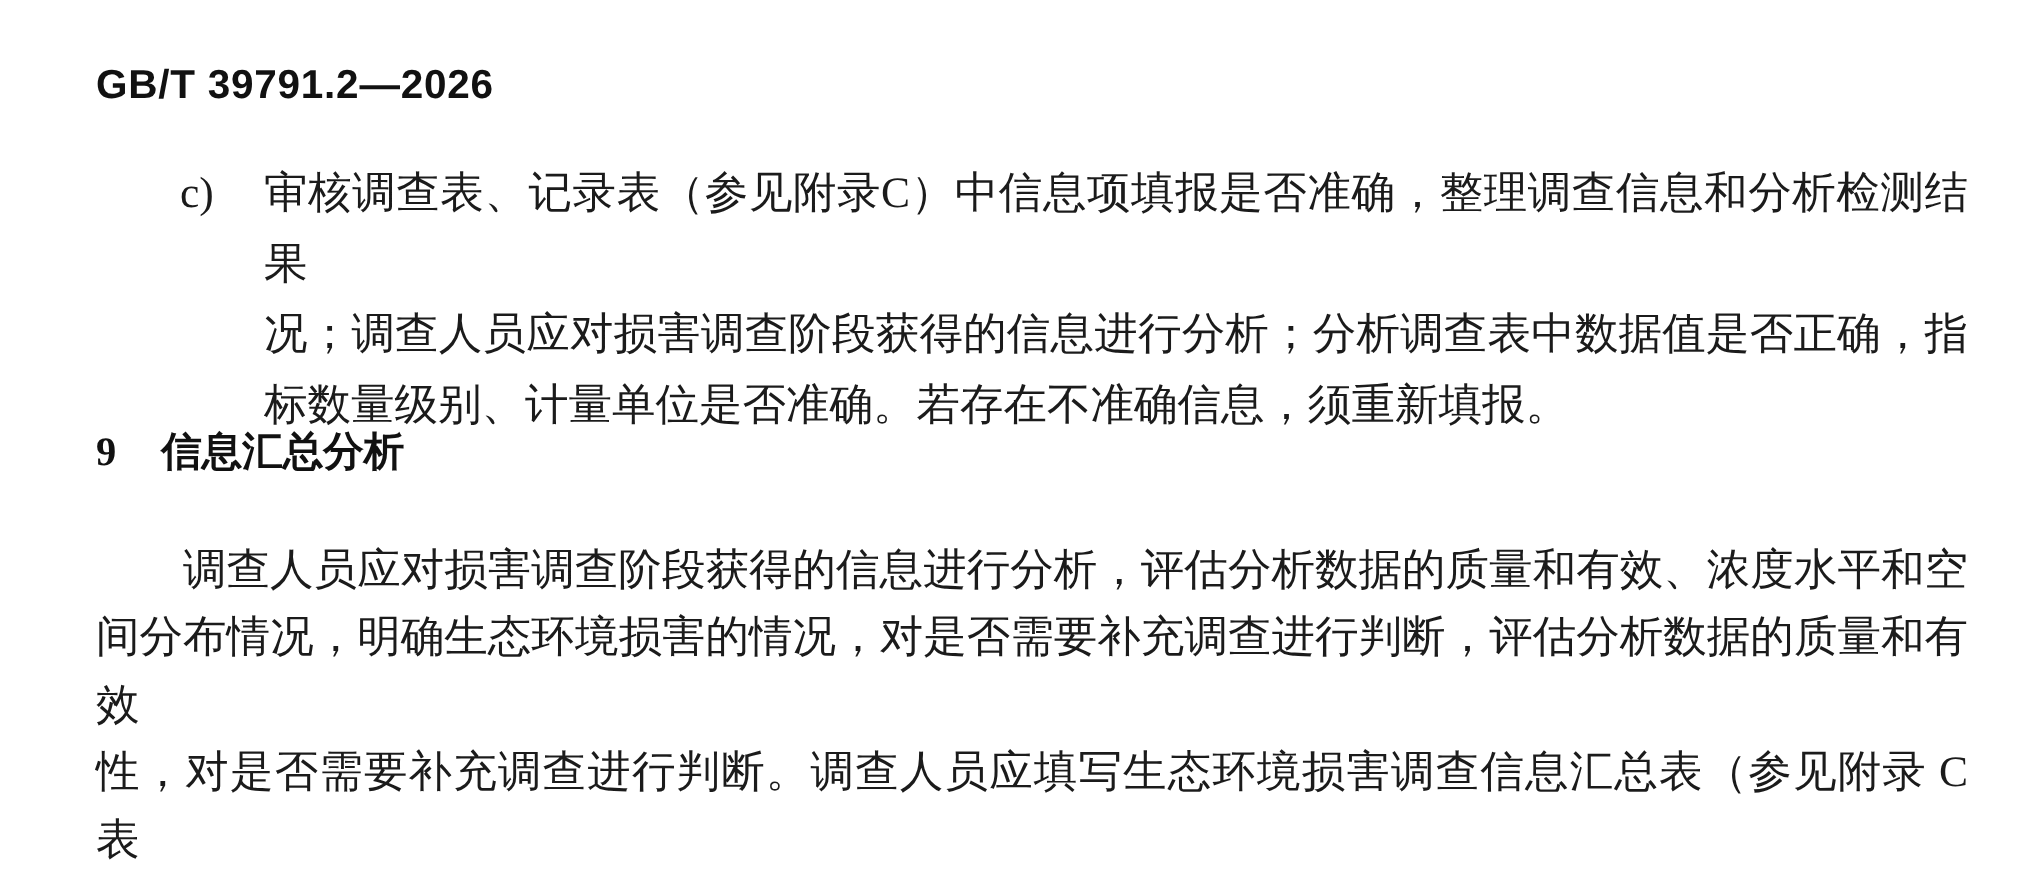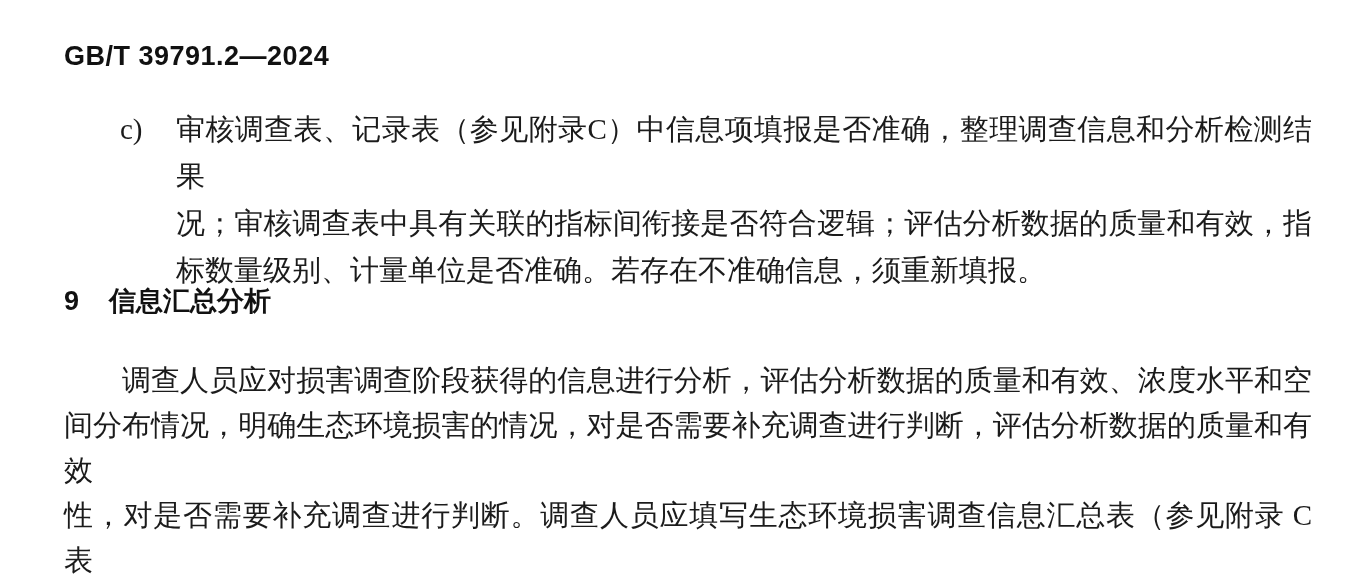--- a/index.html
+++ b/index.html
@@ -42,21 +42,21 @@
     left: -56px;
     top: 0;
     line-height: 47px;
   }
   .item-c .line { line-height: 47px; }
   
   .section-heading {
     position: absolute;
     left: 64px;
     top: 284px;
-    font-family: Liberation Sans, sans-serif;
+    font-family: Liberation Serif, serif;
     font-weight: 700;
     font-size: 27px;
     line-height: 34px;
     color: #111111;
   }
   .section-heading .sec-title { margin-left: 30px; }
   
   .para {
     position: absolute;
     left: 64px;
@@ -73,26 +73,26 @@
     text-justify: inter-character;
   }
   .line.fill { text-align-last: justify; }
   .line.indent { padding-left: 58px; }
 </style>
 </head>
 <body>
 
 <div class="page">
 
-  <div class="doc-header">GB/T 39791.2—2024</div>
+  <div class="doc-header">GB/T 39791.2—2026</div>
 
   <div class="item-c">
     <span class="marker">c)</span>
     <div class="line fill">审核调查表、记录表（参见附录C）中信息项填报是否准确，整理调查信息和分析检测结果</div>
-    <div class="line fill">况；审核调查表中具有关联的指标间衔接是否符合逻辑；评估分析数据的质量和有效，指</div>
+    <div class="line fill">况；调查人员应对损害调查阶段获得的信息进行分析；分析调查表中数据值是否正确，指</div>
     <div class="line">标数量级别、计量单位是否准确。若存在不准确信息，须重新填报。</div>
   </div>
 
   <div class="section-heading">
     <span>9</span><span class="sec-title">信息汇总分析</span>
   </div>
 
   <div class="para">
     <div class="line fill indent">调查人员应对损害调查阶段获得的信息进行分析，评估分析数据的质量和有效、浓度水平和空</div>
     <div class="line fill">间分布情况，明确生态环境损害的情况，对是否需要补充调查进行判断，评估分析数据的质量和有效</div>

